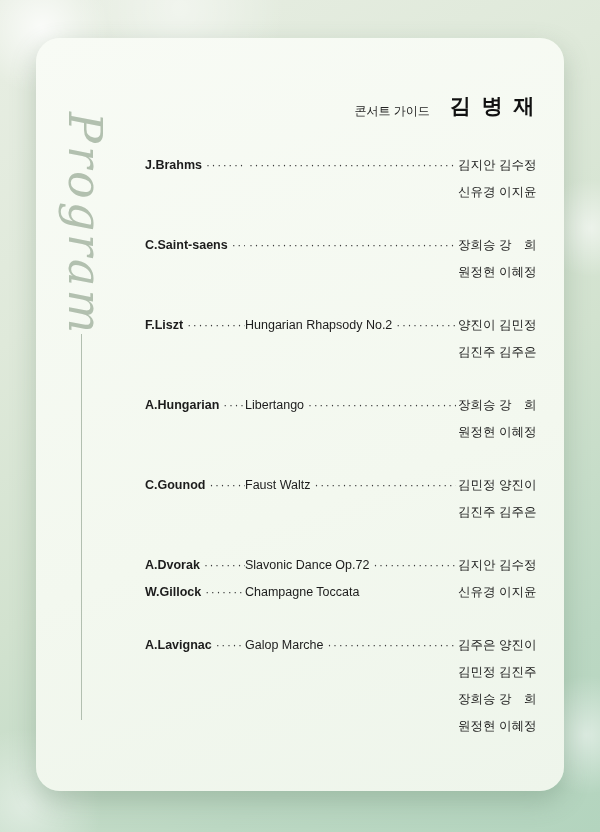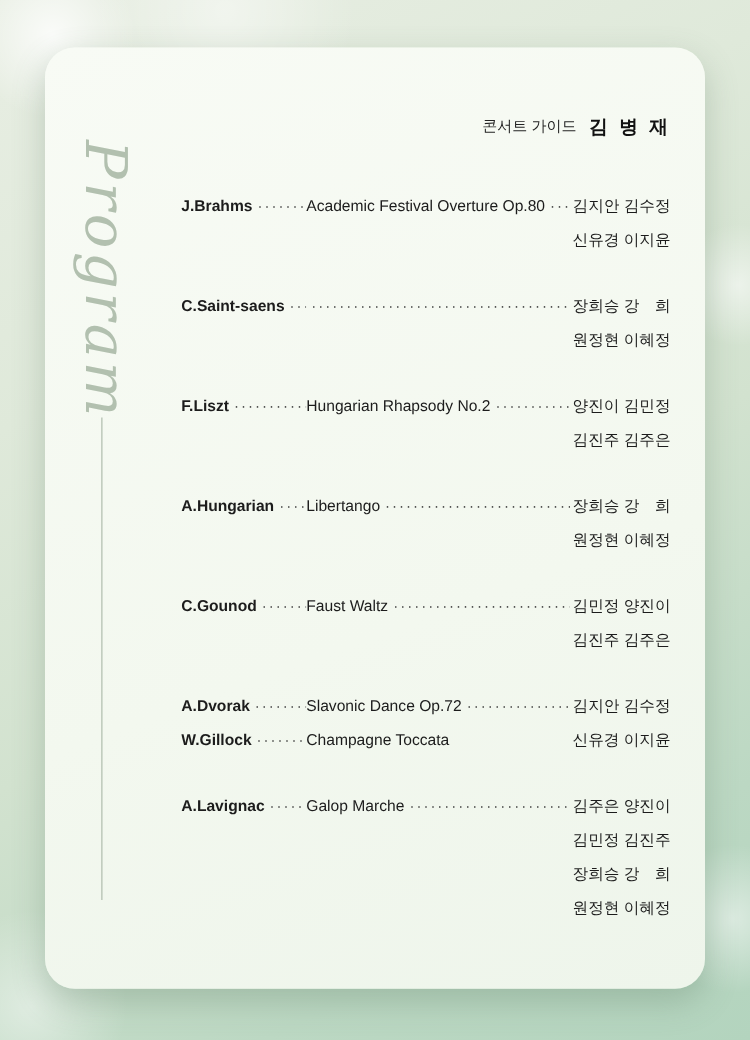--- a/index.html
+++ b/index.html
@@ -21,22 +21,22 @@
     border-radius:24px;
     box-shadow:0 10px 26px rgba(90,120,95,.30);
   }
   .script{
     position:absolute;left:76px;top:74px;
     transform:rotate(90deg);transform-origin:0 0;
     font-family:"DejaVu Serif",serif;font-style:italic;font-weight:400;
     font-size:46px;letter-spacing:3px;color:#b2c0af;white-space:nowrap;
   }
   .vline{position:absolute;left:45px;top:296px;width:1px;height:386px;background:#b2bfb0;}
-  .guide{position:absolute;top:54px;right:27px;font-size:12px;color:#232323;display:flex;align-items:center;}
-  .guide .name{font-size:15px;font-weight:bold;letter-spacing:2.5px;margin-left:10px;color:#111;}
+  .guide{position:absolute;top:54px;right:27px;font-size:12px;color:#232323;display:flex;align-items:flex-end;}
+  .guide .name{font-size:21px;font-weight:bold;letter-spacing:2.5px;margin-left:20px;color:#111;}
   .rows{position:absolute;left:109px;top:114px;width:393px;}
   .row{display:flex;align-items:flex-start;min-height:80px;}
   .entries{flex:1 1 auto;min-width:0;display:flex;flex-direction:column;}
   .eline{display:flex;align-items:baseline;line-height:27px;font-size:12.5px;}
   .cbox{flex:0 0 100px;display:flex;align-items:flex-end;overflow:hidden;}
   .composer{font-weight:bold;white-space:nowrap;}
   .dots{
     flex:1 1 0;overflow:hidden;white-space:nowrap;
     letter-spacing:1.6px;color:#3c3c3c;padding:0 4px;font-size:12px;
   }
@@ -57,21 +57,20 @@
       <span class="name">김 병 재</span>
     </div>
     <div class="rows">
         <div class="row">
           <div class="entries">
             <div class="eline">
               <span class="cbox">
                 <span class="composer">J.Brahms</span>
                 <span class="dots">··························································································</span>
               </span>
-              <span class="piece">Academic Festival Overture Op.80</span>
               <span class="dots">··························································································</span>
             </div>
           </div>
           <div class="performers">
             <div class="pline">김지안 김수정</div>
             <div class="pline">신유경 이지윤</div>
           </div>
         </div>
         <div class="row">
           <div class="entries">

